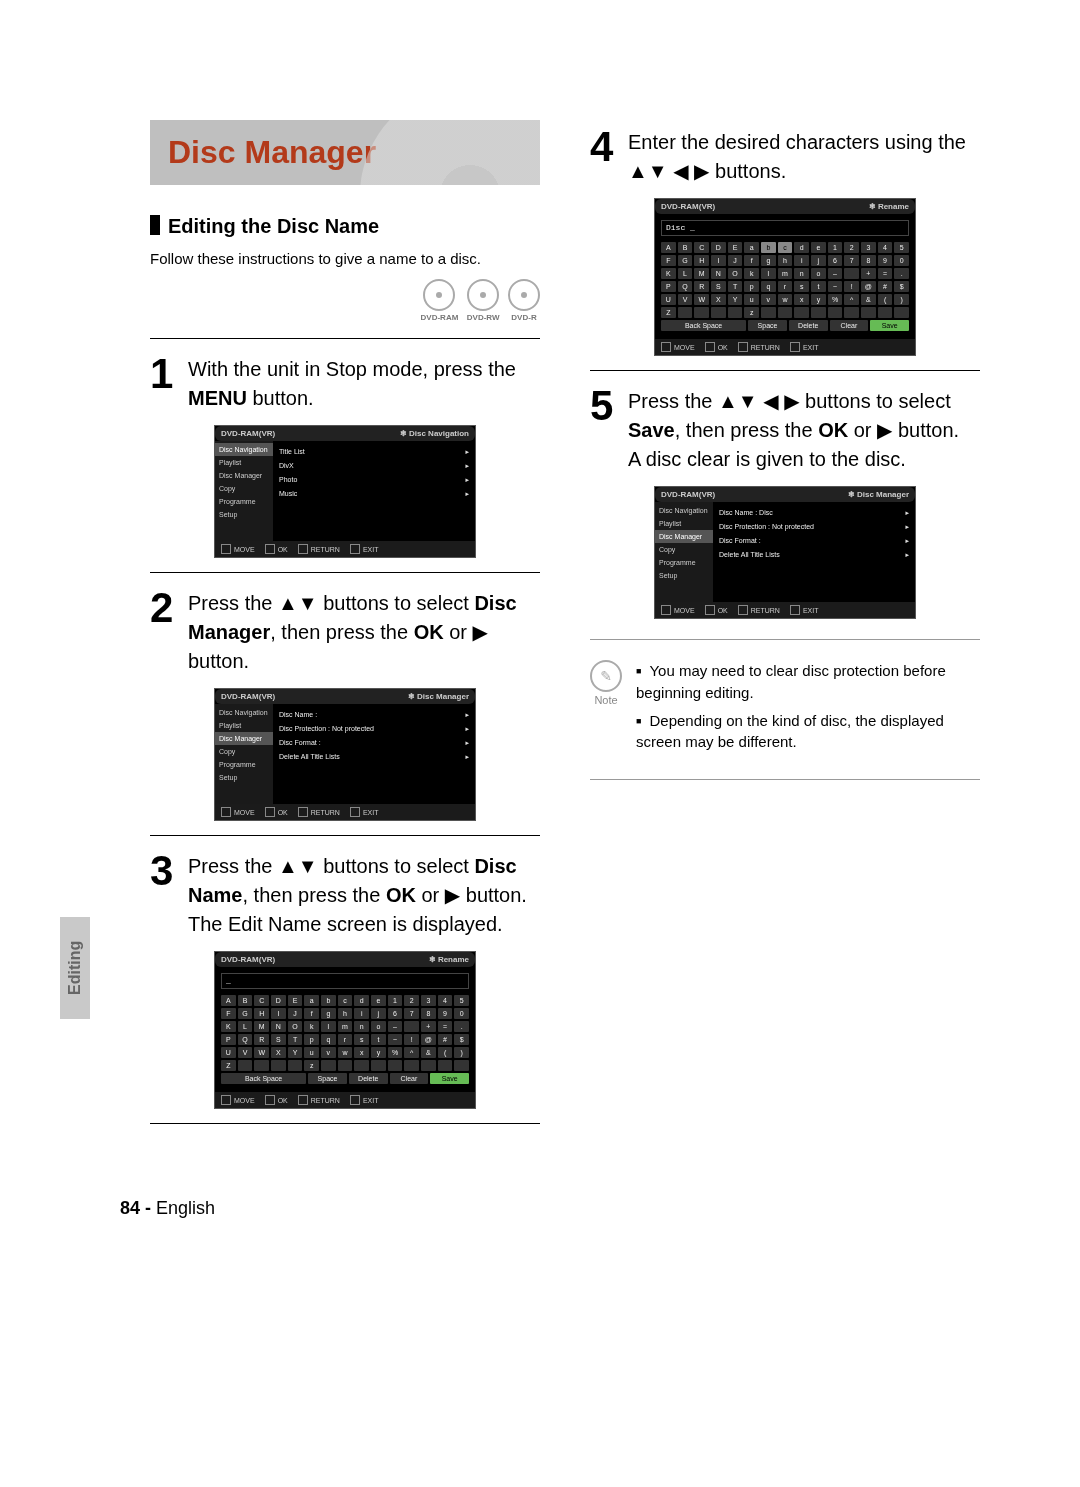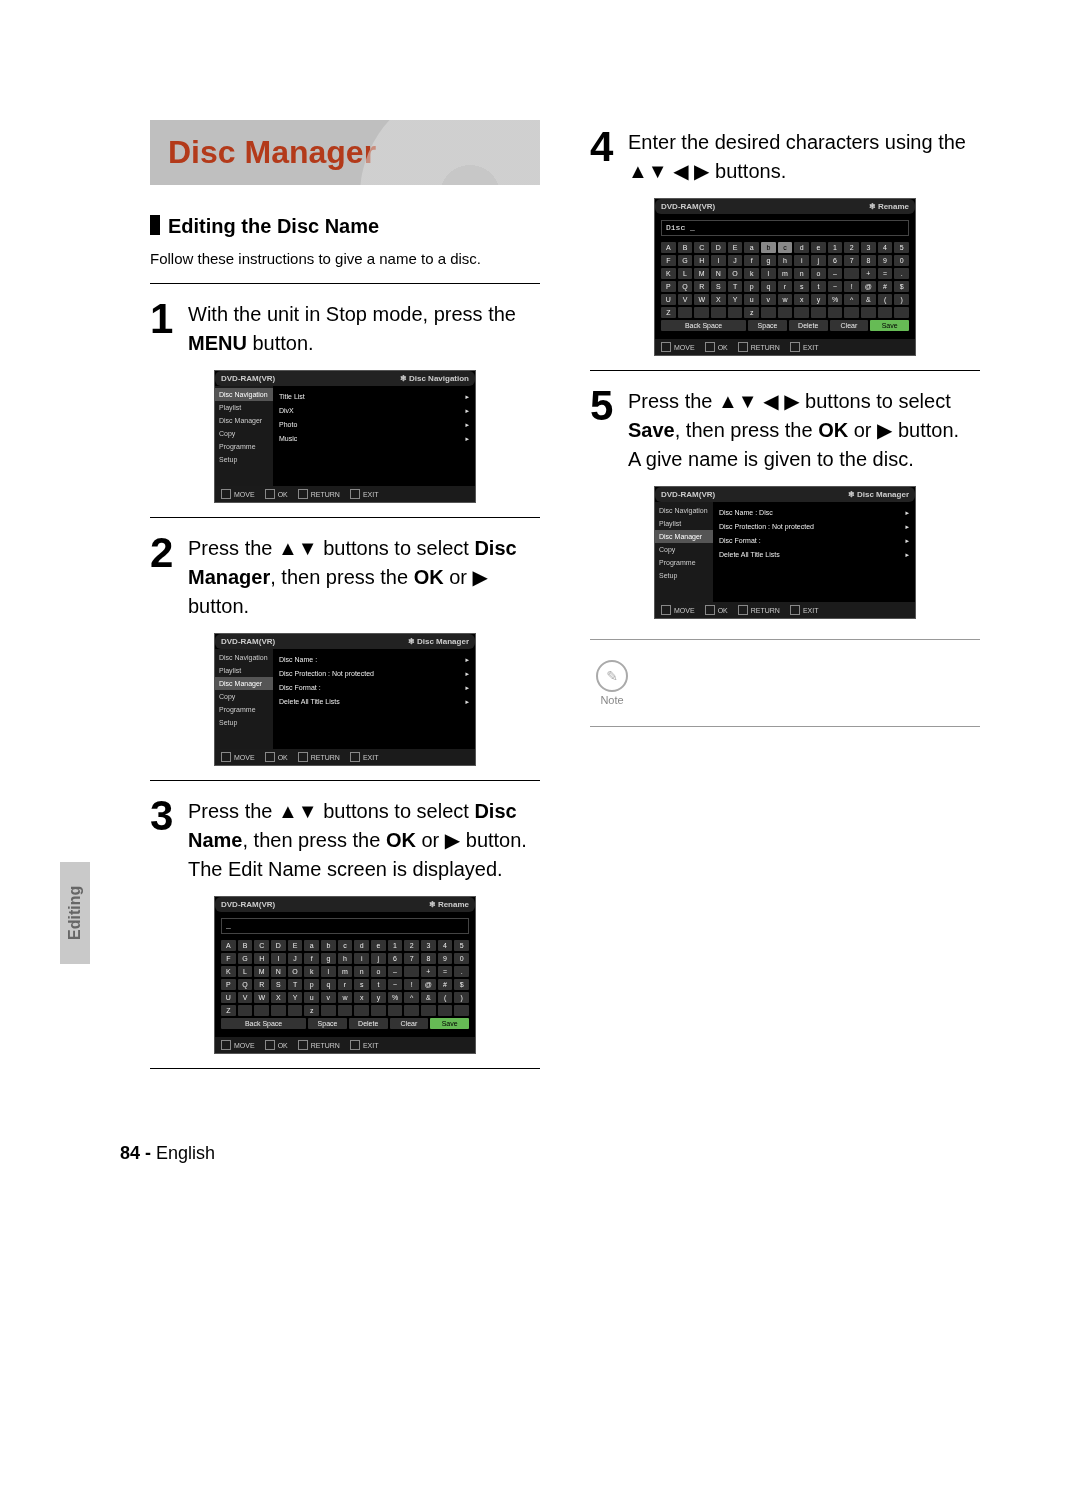--- a/index.html
+++ b/index.html
@@ -233,20 +233,25 @@
     <div class="col">
 
       <div class="title-bar">
         <span>Disc Manager</span>
         <div class="disc-arc"></div>
       </div>
 
       <div class="section-heading">Editing the Disc Name</div>
       <div class="body-text">Follow these instructions to give a name to a disc.</div>
 
+      <div class="badge-row">
+        <span class="badge"><span class="circ"></span><span>DVD-RAM</span></span>
+        <span class="badge"><span class="circ"></span><span>DVD-RW</span></span>
+        <span class="badge"><span class="circ"></span><span>DVD-R</span></span>
+      </div>
 
       <hr class="sep">
 
       <div class="step">
         <div class="num">1</div>
         <div class="txt">
           <span>With the unit in Stop mode, press the </span><b>MENU</b><span> button.</span>
         </div>
       </div>
 
@@ -617,21 +622,21 @@
             <span>EXIT</span>
         </div>
       </div>
 
       <hr class="sep">
 
       <div class="step">
         <div class="num">5</div>
         <div class="txt">
           <span>Press the </span><span class="arrow-glyph">▲▼ ◀ ▶</span><span> buttons to select </span><b>Save</b><span>, then press the </span><b>OK</b><span> or </span><span class="arrow-glyph">▶</span><span> button.</span><br>
-          <span>A give name is given to the disc.</span>
+          <span>A disc clear is given to the disc.</span>
         </div>
       </div>
 
       <div class="osd">
         <div class="osd-head">
           <span>DVD-RAM(VR)</span>
           <span>❄ <span>Disc Manager</span></span>
         </div>
         <div class="osd-body">
           <div class="side">
@@ -669,20 +674,24 @@
         </div>
       </div>
 
       <hr class="sep2">
 
       <div class="note-row">
         <div class="note-icon">
           <div class="circ">✎</div>
           <span>Note</span>
         </div>
+        <div class="note-list">
+          <div class="bul">You may need to clear disc protection before beginning editing.</div>
+          <div class="bul">Depending on the kind of disc, the displayed screen may be different.</div>
+        </div>
       </div>
 
       <hr class="sep2">
 
     </div>
   </div>
 
   <div class="page-num">
     <b>84 - </b><span>English</span>
   </div>

